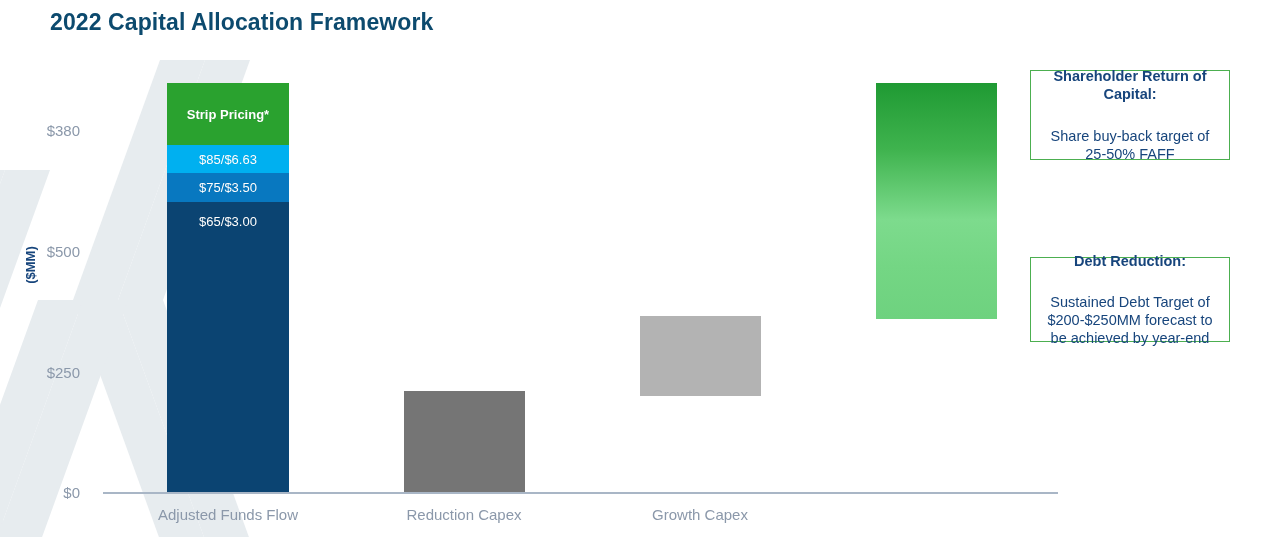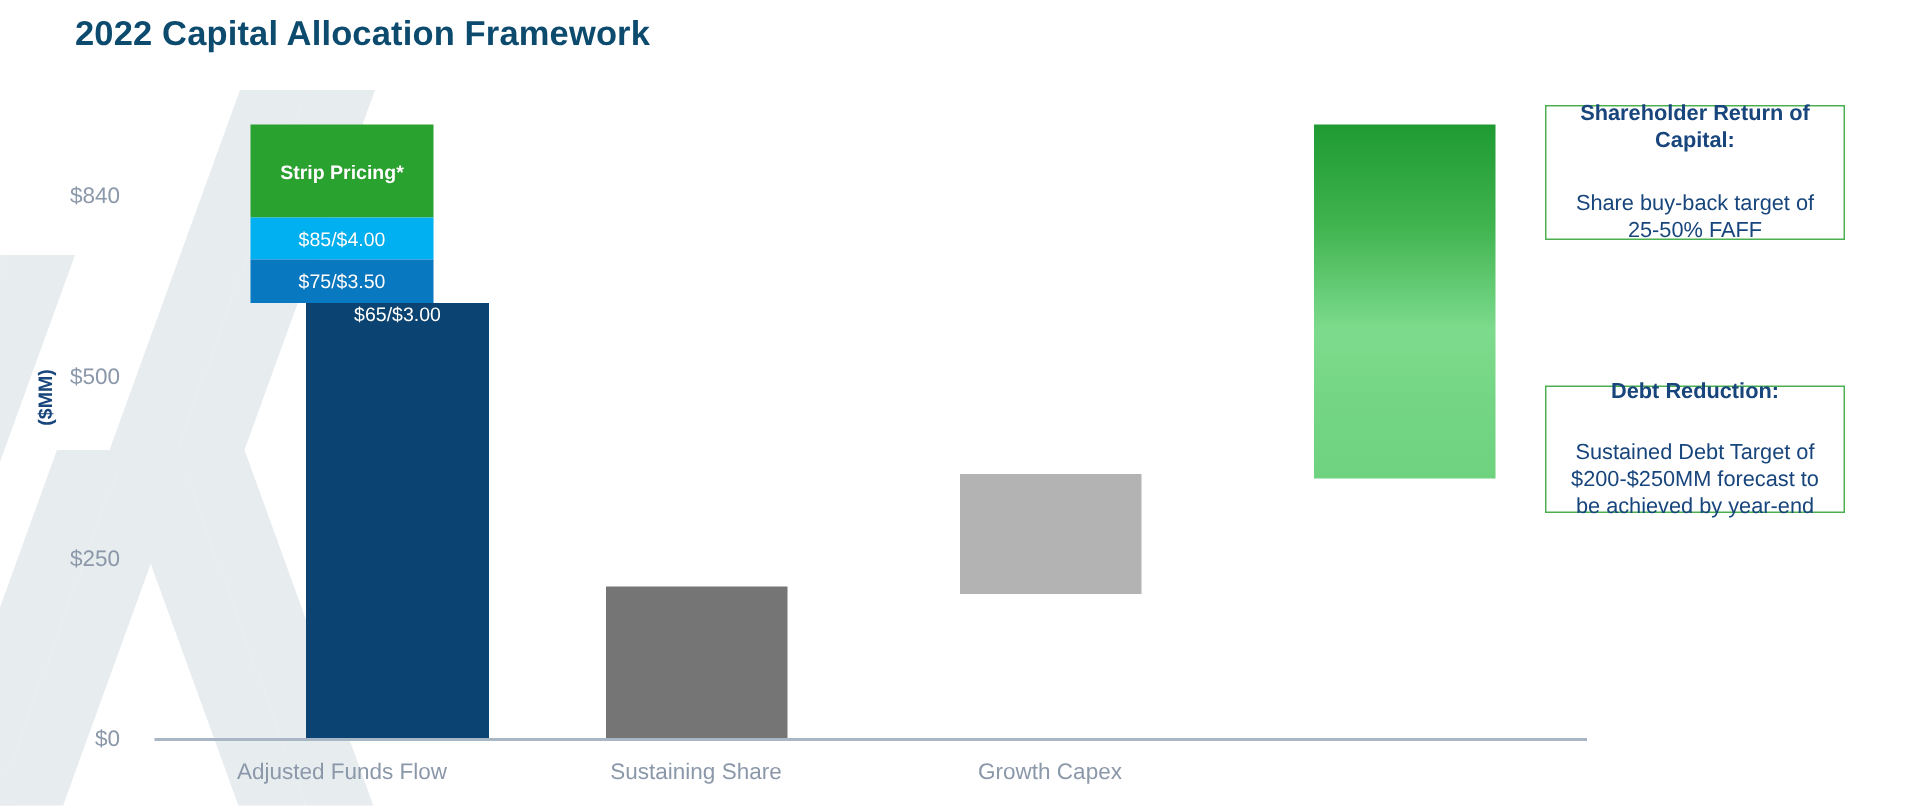--- a/index.html
+++ b/index.html
@@ -87,54 +87,54 @@
       </g>
     </svg>
   </div>
 
   <div id="title">2022 Capital Allocation Framework</div>
 
   <div id="plot">
 
     <div id="ylabel">($MM)</div>
 
-    <div class="ytick" style="top:122px;right:1200px;">$840</div>
+    <div class="ytick" style="top:122px;right:1200px;">$380</div>
     <div class="ytick" style="top:243px;right:1200px;">$500</div>
     <div class="ytick" style="top:364px;right:1200px;">$250</div>
     <div class="ytick" style="top:484px;right:1200px;">$0</div>
 
     <div id="axisline"></div>
 
     <div class="bar" id="bar-afe" style="left:167px;top:83px;width:122px;height:308px;">
 
       <div class="seg" style="top:0px;height:62px;background:#2aa22f;">
         <span class="seglabel top">Strip Pricing*</span>
       </div>
 
       <div class="seg" style="top:62px;height:28px;background:#00b0f0;">
-        <span class="seglabel">$85/$4.00</span>
+        <span class="seglabel">$85/$6.63</span>
       </div>
 
       <div class="seg" style="top:90px;height:29px;background:#0878c0;">
         <span class="seglabel">$75/$3.50</span>
       </div>
 
-      <div class="seg" style="top:119px;height:290px;background:#0b4472;align-items:flex-start;box-sizing:border-box;margin-left:37px;">
+      <div class="seg" style="top:119px;height:290px;background:#0b4472;align-items:flex-start;padding-top:12px;box-sizing:border-box;">
         <span class="seglabel">$65/$3.00</span>
       </div>
     </div>
 
     <div class="bar" id="bar-sustaining" style="left:404px;top:391px;width:121px;height:101px;background:#757575;"></div>
 
     <div class="bar" id="bar-growth" style="left:640px;top:316px;width:121px;height:80px;background:#b3b3b3;"></div>
 
     <div class="bar" id="bar-faff" style="left:876px;top:83px;width:121px;height:236px;background:linear-gradient(180deg,#1f9a33 0%,#3fb34e 28%,#7ddb8d 58%,#74d684 78%,#6ed27f 100%);"></div>
 
     <div class="catlabel" style="left:228px;top:506px;">Adjusted Funds Flow</div>
-    <div class="catlabel" style="left:464px;top:506px;">Sustaining Share</div>
+    <div class="catlabel" style="left:464px;top:506px;">Reduction Capex</div>
     <div class="catlabel" style="left:700px;top:506px;">Growth Capex</div>
   </div>
 
   <div class="callout" style="left:1030px;top:70px;width:200px;height:90px;">
     <div class="chead">Shareholder Return of Capital:</div>
     <div class="cbody">Share buy-back target of 25-50% FAFF</div>
   </div>
 
   <div class="callout" style="left:1030px;top:257px;width:200px;height:85px;">
     <div class="chead">Debt Reduction:</div>

